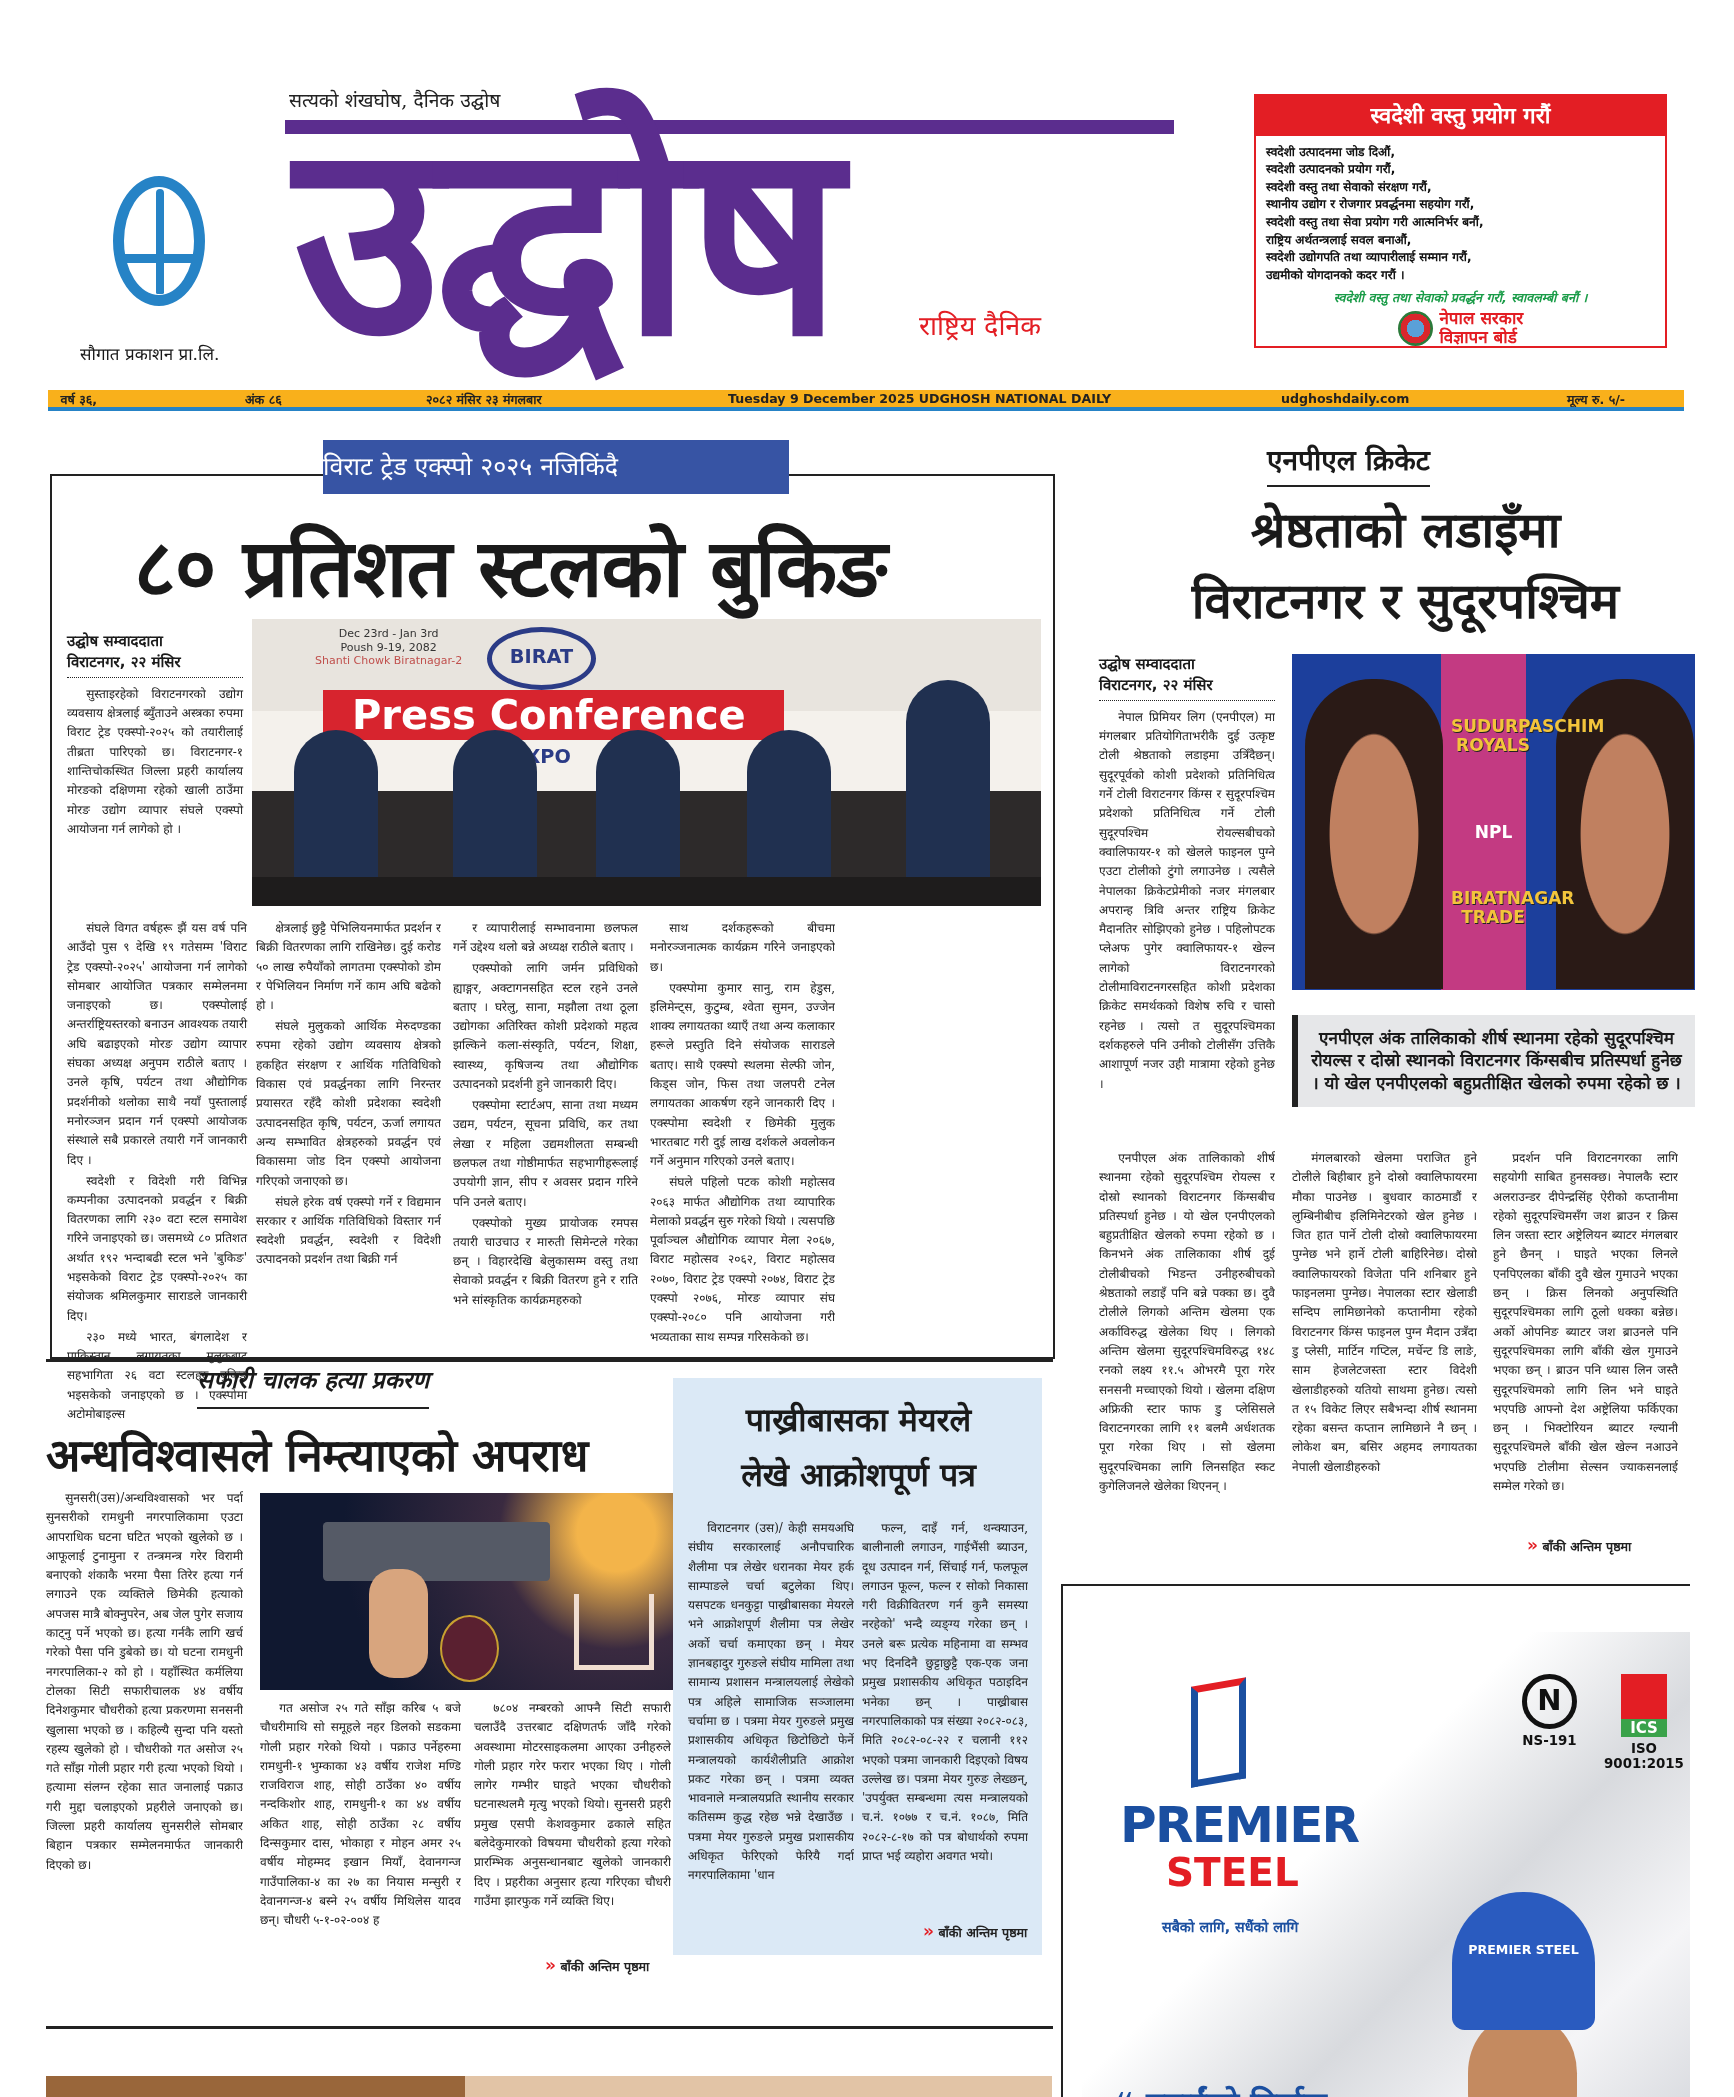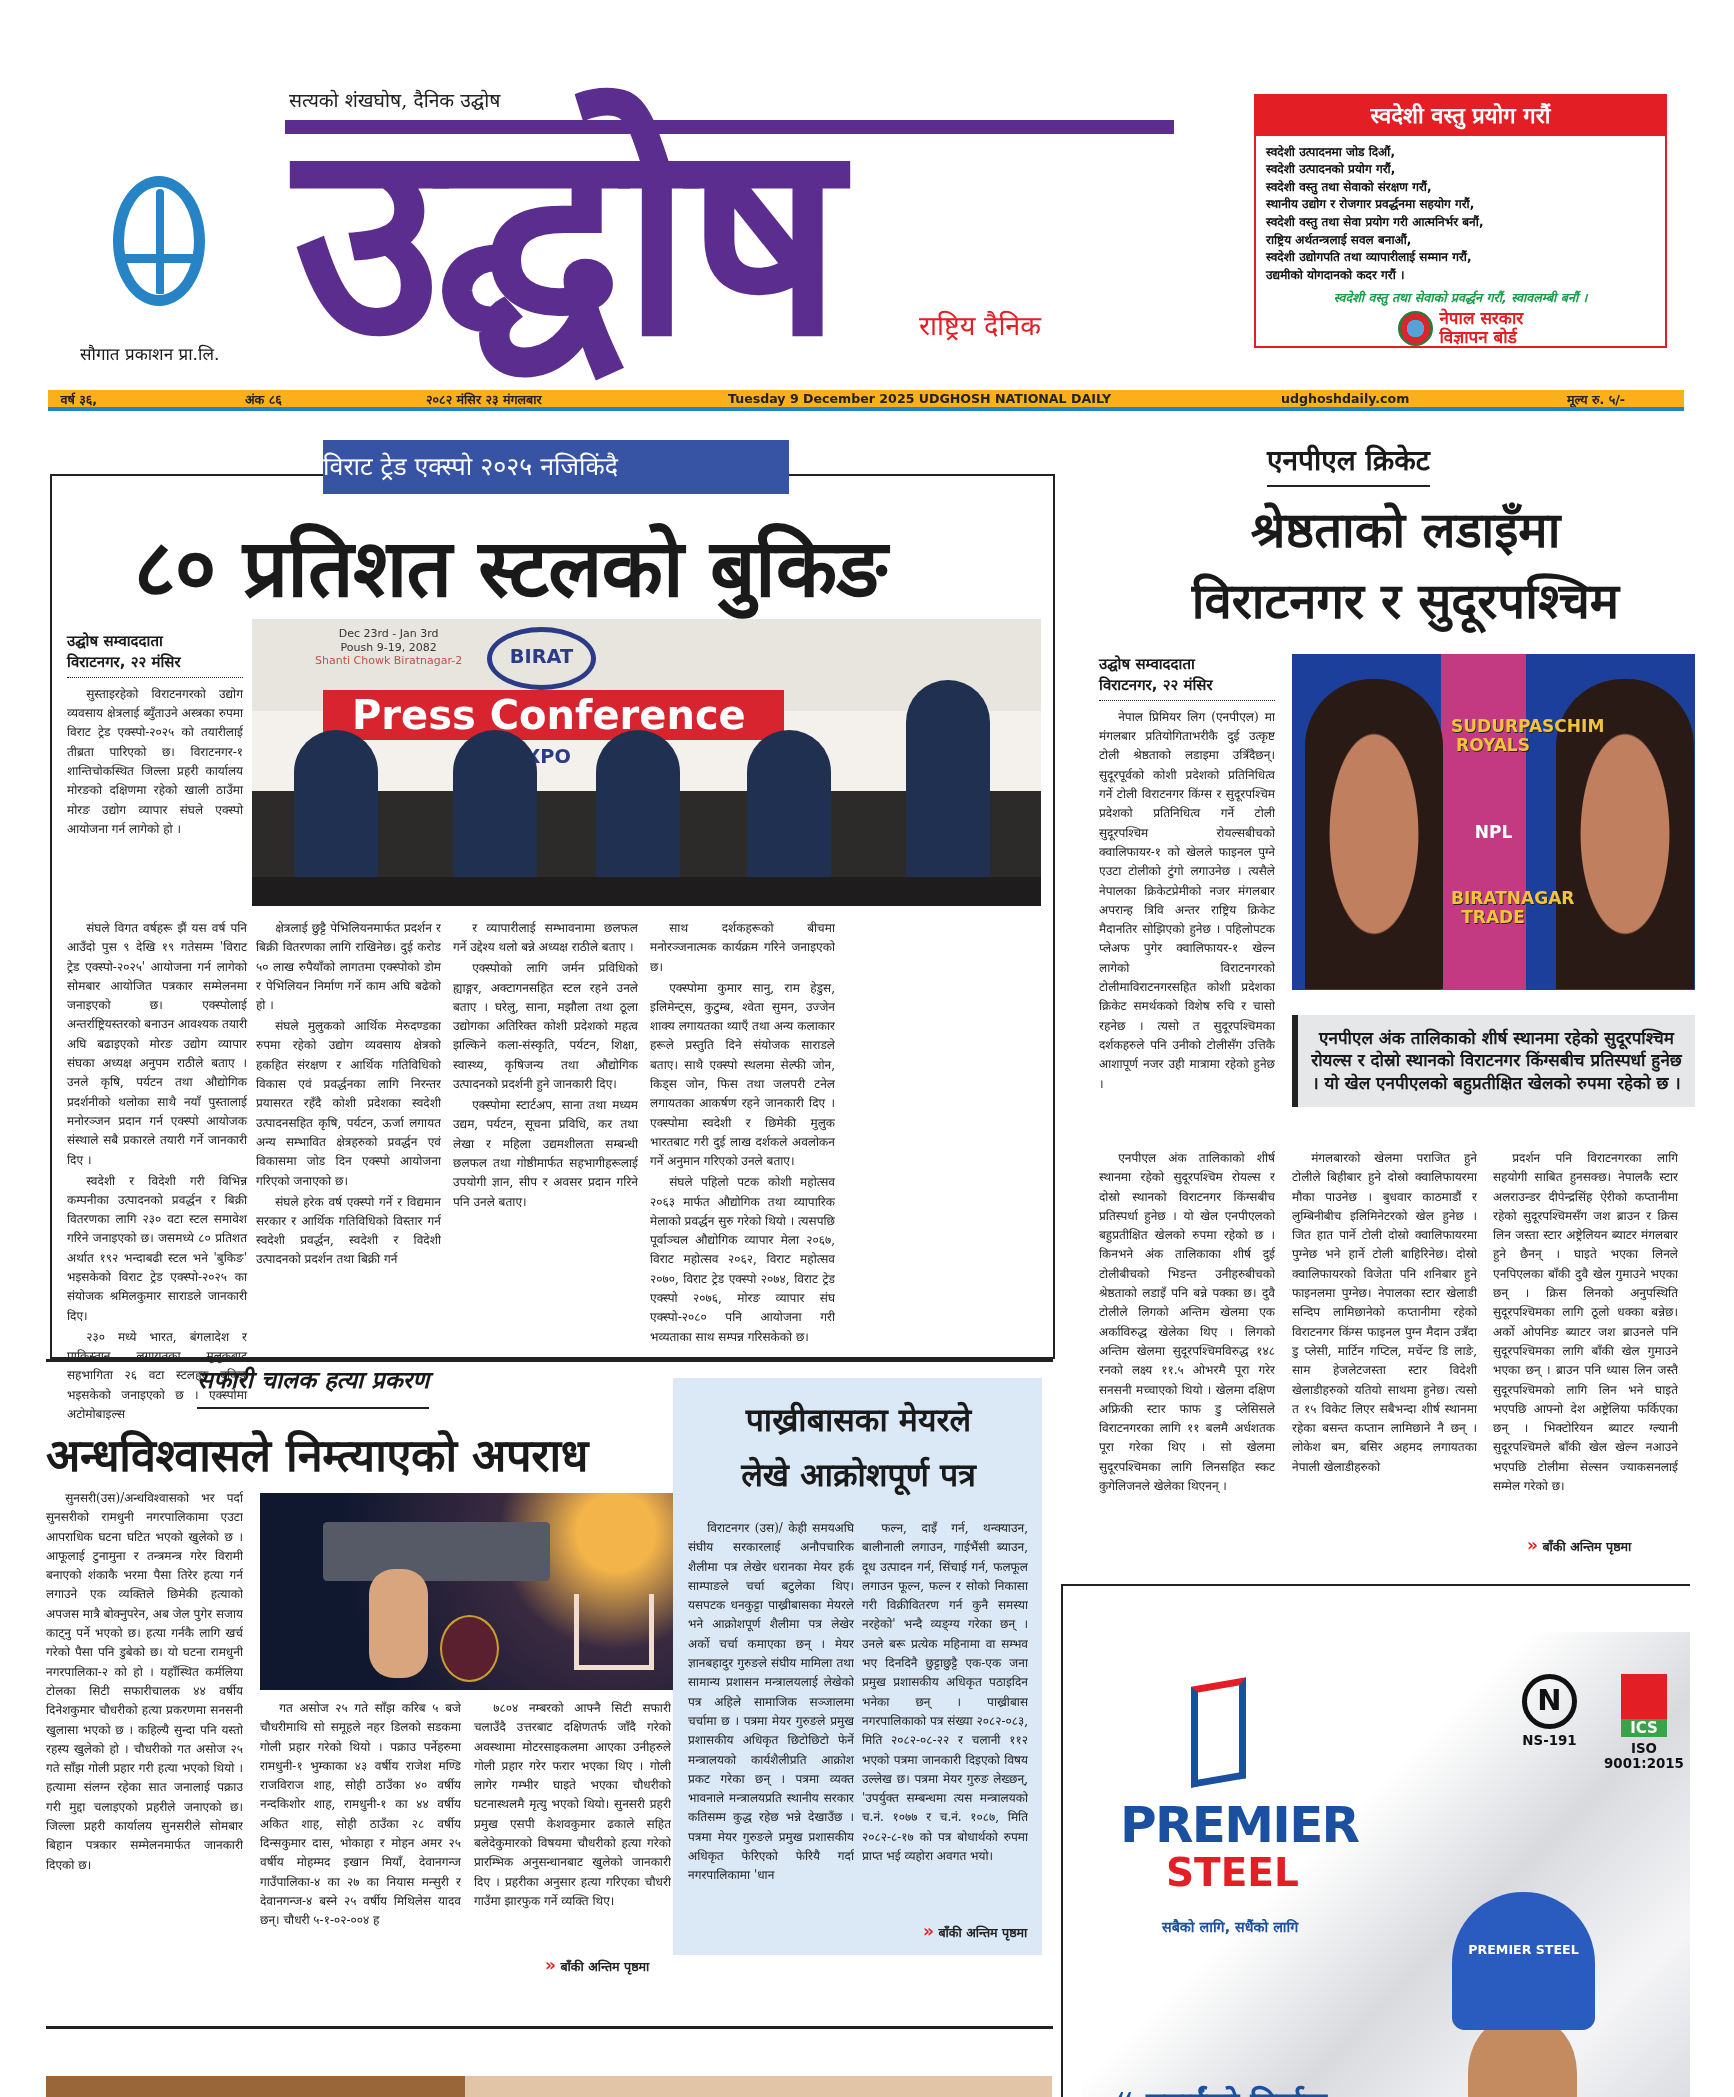--- a/index.html
+++ b/index.html
@@ -174,20 +174,21 @@
 </div>
 <div class="abs col" style="left:256px; top:919px; width:185px; height:428px; overflow:hidden;">
   <p>क्षेत्रलाई छुट्टै पेभिलियनमार्फत प्रदर्शन र बिक्री वितरणका लागि राखिनेछ। दुई करोड ५० लाख रुपैयाँको लागतमा एक्स्पोको डोम र पेभिलियन निर्माण गर्ने काम अघि बढेको हो ।</p>
   <p>संघले मुलुकको आर्थिक मेरुदण्डका रुपमा रहेको उद्योग व्यवसाय क्षेत्रको हकहित संरक्षण र आर्थिक गतिविधिको विकास एवं प्रवर्द्धनका लागि निरन्तर प्रयासरत रहँदै कोशी प्रदेशका स्वदेशी उत्पादनसहित कृषि, पर्यटन, ऊर्जा लगायत अन्य सम्भावित क्षेत्रहरुको प्रवर्द्धन एवं विकासमा जोड दिन एक्स्पो आयोजना गरिएको जनाएको छ।</p>
   <p>संघले हरेक वर्ष एक्स्पो गर्ने र विद्यमान सरकार र आर्थिक गतिविधिको विस्तार गर्न स्वदेशी प्रवर्द्धन, स्वदेशी र विदेशी उत्पादनको प्रदर्शन तथा बिक्री गर्न</p>
 </div>
 <div class="abs col" style="left:453px; top:919px; width:185px; height:428px; overflow:hidden;">
   <p>र व्यापारीलाई सम्भावनामा छलफल गर्ने उद्देश्य थलो बन्ने अध्यक्ष राठीले बताए ।</p>
   <p>एक्स्पोको लागि जर्मन प्रविधिको ह्याङ्गर, अक्टागनसहित स्टल रहने उनले बताए । घरेलु, साना, मझौला तथा ठूला उद्योगका अतिरिक्त कोशी प्रदेशको महत्व झल्किने कला-संस्कृति, पर्यटन, शिक्षा, स्वास्थ्य, कृषिजन्य तथा औद्योगिक उत्पादनको प्रदर्शनी हुने जानकारी दिए।</p>
   <p>एक्स्पोमा स्टार्टअप, साना तथा मध्यम उद्यम, पर्यटन, सूचना प्रविधि, कर तथा लेखा र महिला उद्यमशीलता सम्बन्धी छलफल तथा गोष्ठीमार्फत सहभागीहरूलाई उपयोगी ज्ञान, सीप र अवसर प्रदान गरिने पनि उनले बताए।</p>
+  <p>एक्स्पोको मुख्य प्रायोजक रमपस तयारी चाउचाउ र मारुती सिमेन्टले गरेका छन् । विहारदेखि बेलुकासम्म वस्तु तथा सेवाको प्रवर्द्धन र बिक्री वितरण हुने र राति भने सांस्कृतिक कार्यक्रमहरुको</p>
 </div>
 <div class="abs col" style="left:650px; top:919px; width:185px; height:428px; overflow:hidden;">
   <p>साथ दर्शकहरूको बीचमा मनोरञ्जनात्मक कार्यक्रम गरिने जनाइएको छ।</p>
   <p>एक्स्पोमा कुमार सानु, राम हेडुस, इलिमेन्ट्स, कुटुम्ब, श्वेता सुमन, उज्जेन शाक्य लगायतका थ्याएँ तथा अन्य कलाकार हरूले प्रस्तुति दिने संयोजक साराडले बताए। साथै एक्स्पो स्थलमा सेल्फी जोन, किड्स जोन, फिस तथा जलपरी टनेल लगायतका आकर्षण रहने जानकारी दिए । एक्स्पोमा स्वदेशी र छिमेकी मुलुक भारतबाट गरी दुई लाख दर्शकले अवलोकन गर्ने अनुमान गरिएको उनले बताए।</p>
   <p>संघले पहिलो पटक कोशी महोत्सव २०६३ मार्फत औद्योगिक तथा व्यापारिक मेलाको प्रवर्द्धन सुरु गरेको थियो । त्यसपछि पूर्वाञ्चल औद्योगिक व्यापार मेला २०६७, विराट महोत्सव २०६२, विराट महोत्सव २०७०, विराट ट्रेड एक्स्पो २०७४, विराट ट्रेड एक्स्पो २०७६, मोरङ व्यापार संघ एक्स्पो-२०८० पनि आयोजना गरी भव्यताका साथ सम्पन्न गरिसकेको छ।</p>
 </div>
 
 <div class="abs sport-kicker">एनपीएल क्रिकेट</div>
 <div class="abs sport-headline">
   <div>श्रेष्ठताको लडाइँमा</div>

